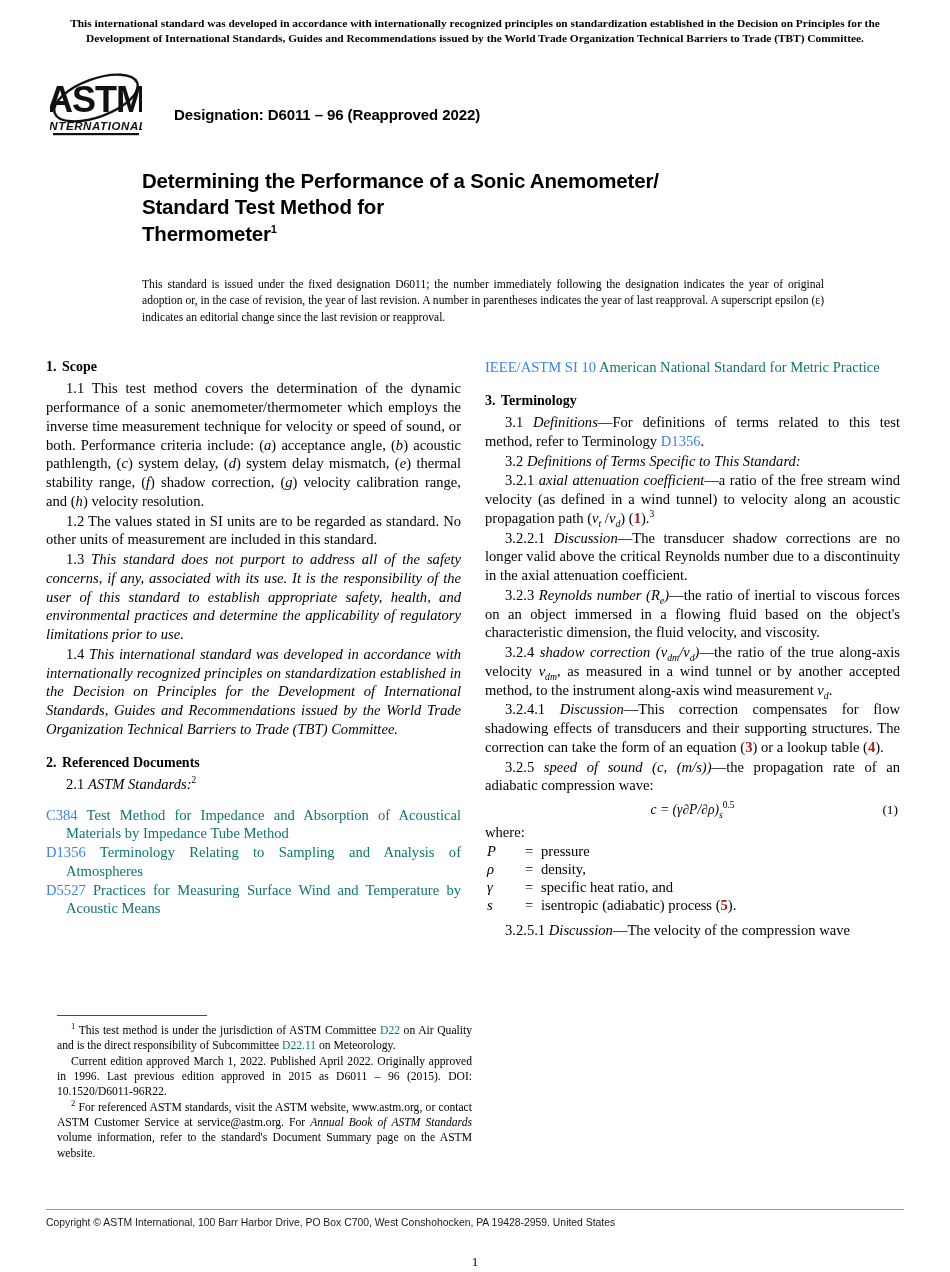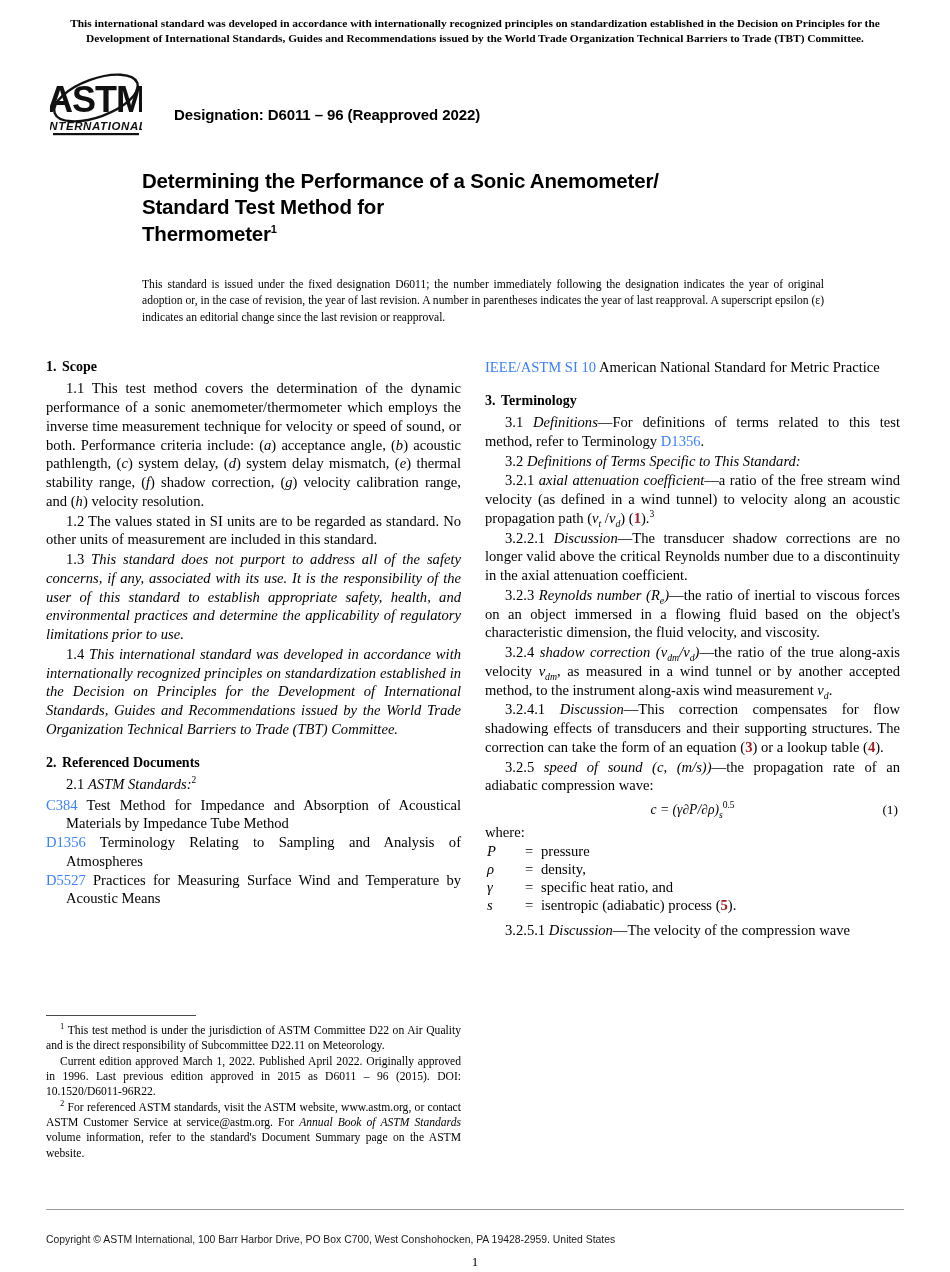--- a/index.html
+++ b/index.html
@@ -109,27 +109,27 @@
     margin: 0;
     font-size: 14.6px;
     line-height: 1.285;
     text-align: justify;
     text-indent: 20px;
     hyphens: manual;
   }
   p.para + p.para { margin-top: 1px; }
   .i { font-style: italic; }
   .ref-red { color: #3b82f6; }
-  .ref-blue { color: #000000; }
+  .ref-blue { color: #0f766e; }
   .bold-red { color: #A51C20; font-weight: bold; }
   sup.fn { font-size: 9.5px; vertical-align: super; line-height: 0; }
   sub.sb { font-size: 9.8px; vertical-align: sub; line-height: 0; }
 
   
-  .std-list { margin-top: 2px; }
+  .std-list { margin-top: 12px; }
   .std-item {
     font-size: 14.6px;
     line-height: 1.285;
     text-align: justify;
     padding-left: 20px;
     text-indent: -20px;
     margin: 0;
   }
   .spacer-14 { height: 15px; }
 
@@ -174,35 +174,35 @@
   .fnote {
     font-size: 11.6px;
     line-height: 1.32;
     text-align: justify;
     margin: 0;
     text-indent: 14px;
   }
   .fnote + .fnote { margin-top: 0px; }
   .fnote sup { font-size: 8.6px; vertical-align: super; line-height: 0; }
 
-  .col-left .footnotes { position: absolute; top: 645px; left: 0; width: 415px; }
+  .col-left .footnotes { position: absolute; top: 645px; left: 11px; width: 415px; }
   .col-right .footnotes { position: absolute; top: 748px; left: 0; width: 415px; }
 
   
   .footer-rule {
     position: absolute;
     left: 46px;
     right: 46px;
     bottom: 78px;
     border-top: 1px solid #9a9a9a;
   }
   .copyright {
     position: absolute;
     left: 46px;
-    bottom: 43px;
+    bottom: 60px;
     font-family: "Liberation Sans", sans-serif;
     font-size: 10.4px;
     color: #1a1a1a;
   }
   .pagenum {
     position: absolute;
     left: 0;
     right: 0;
     bottom: 18px;
     text-align: center;

